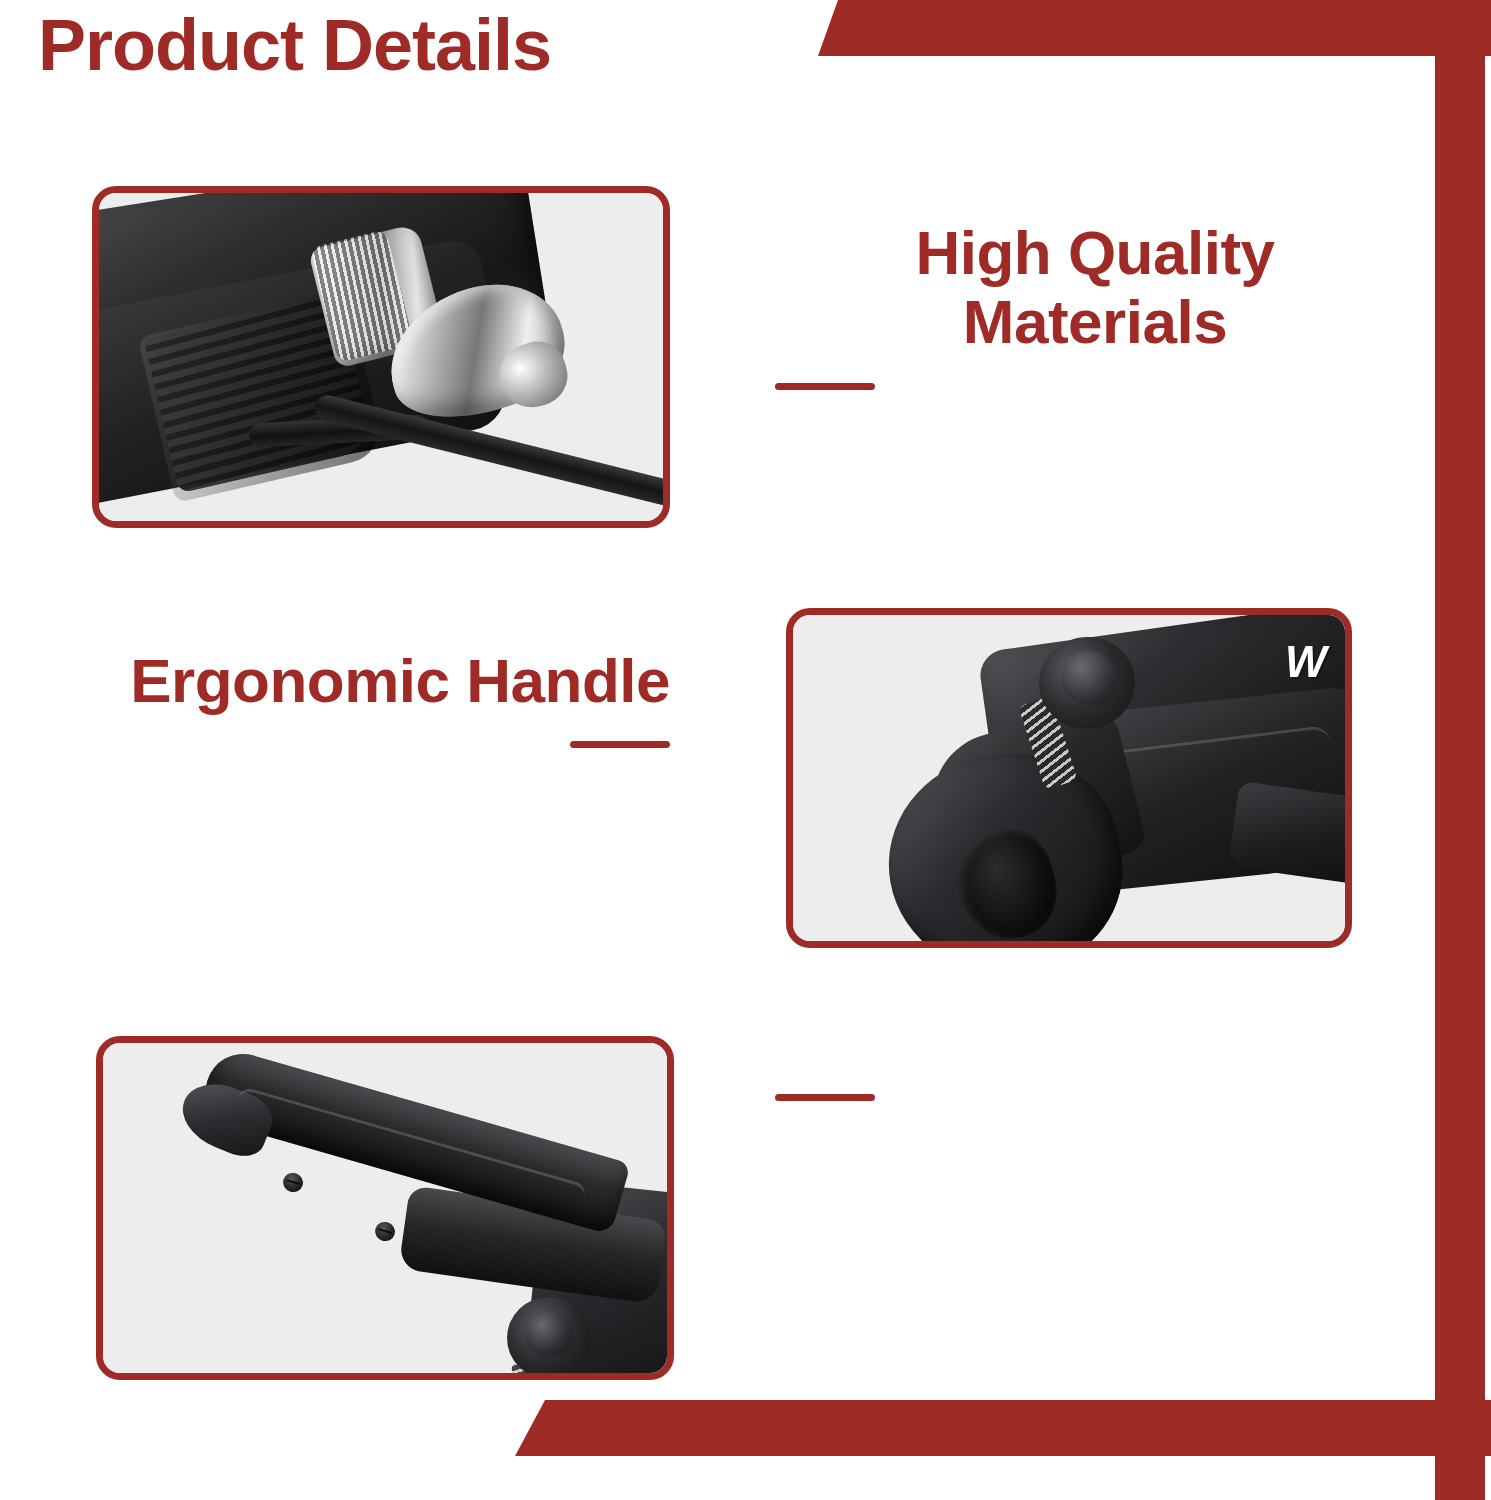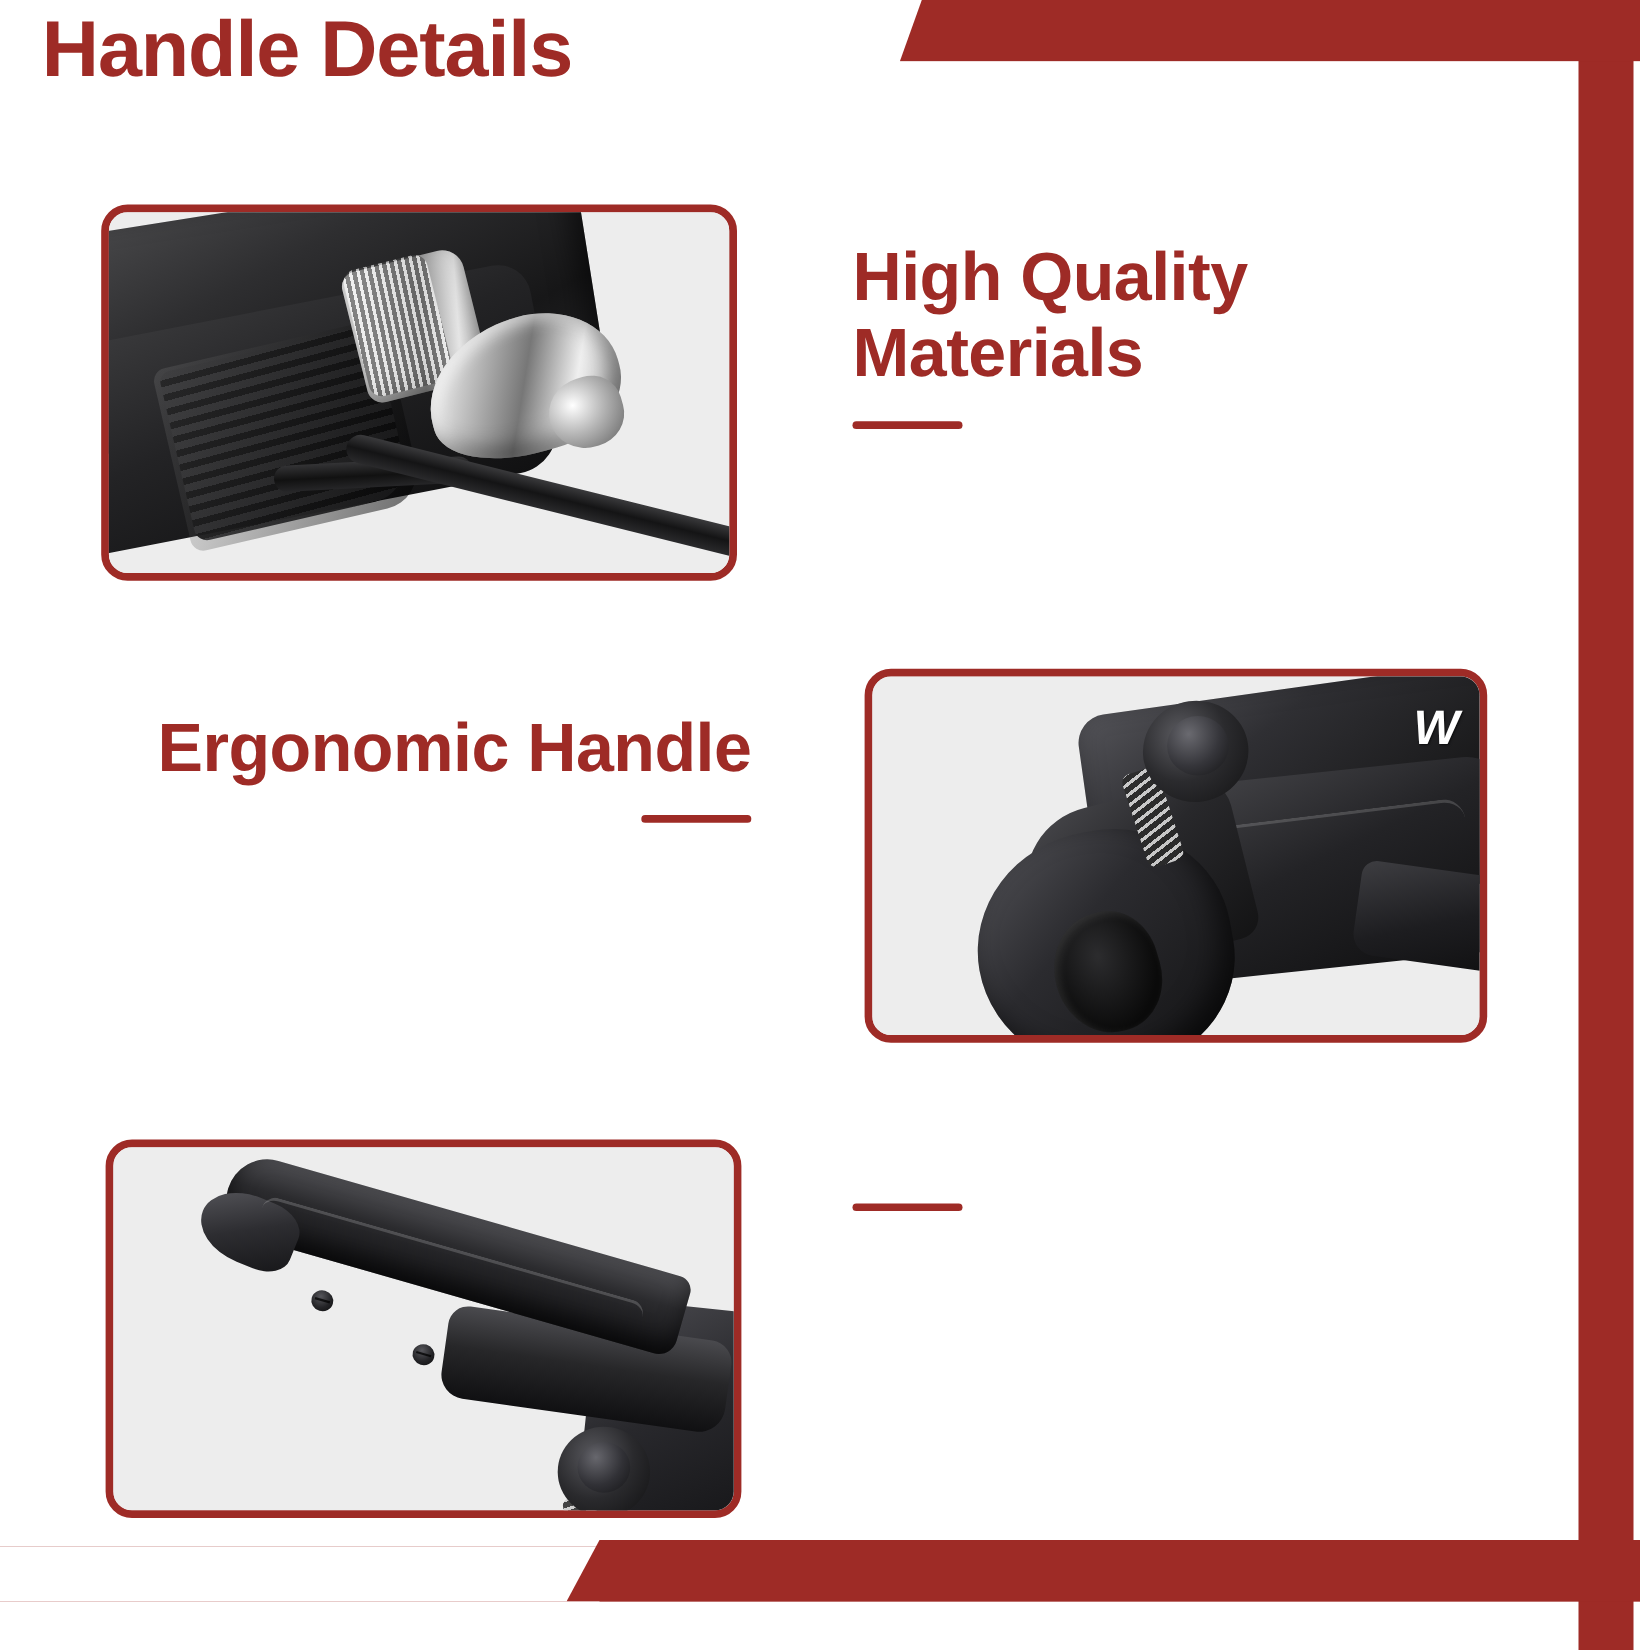--- a/index.html
+++ b/index.html
@@ -327,35 +327,35 @@
     height:7px; width:100px;
     background:#9e2b26; border-radius:4px;
     margin-top:26px;
   }
   .feature p {
     margin-top:28px;
     font-size:30px; color:#8c2f2c;
     line-height:1.25; white-space:nowrap;
   }
 
-  .feat-1 { left:775px; top:218px; text-align:left; width:640px; }
-  .feat-2 { left:43px;  top:646px; text-align:right; width:640px; }
+  .feat-1 { left:775px; top:218px; text-align:center; width:640px; }
+  .feat-2 { left:30px;  top:646px; text-align:right; width:640px; }
   .feat-2 .divider { margin-left:auto; }
   .feat-3 { left:775px; top:1068px; text-align:left; width:640px; }
 </style>
 </head>
 <body>
 
 <div class="frame-right"></div>
 <div class="frame-bottom"></div>
 <div class="frame-bottom-mask"></div>
 <div class="banner-top"></div>
 <div class="banner-bottom"></div>
 
-<h1 class="page-title">Handle Details</h1>
+<h1 class="page-title">Product Details</h1>
 
 <div class="photo-card card-1">
   <div class="photo-stage">
     <div class="c1-lever-top"></div>
     <div class="c1-lever-mid"></div>
     <div class="c1-ribs"></div>
     <div class="c1-ribs-shade"></div>
     <div class="c1-barrel"></div>
     <div class="c1-barrel-knurl"></div>
     <div class="c1-nose"></div>

